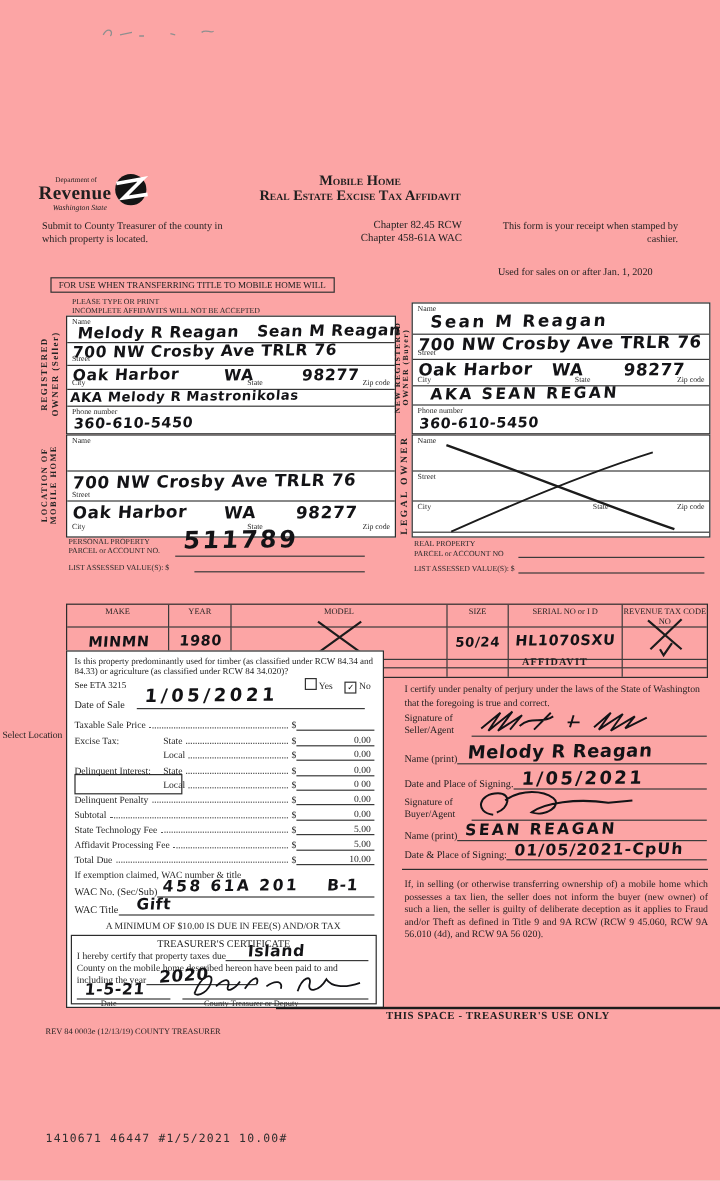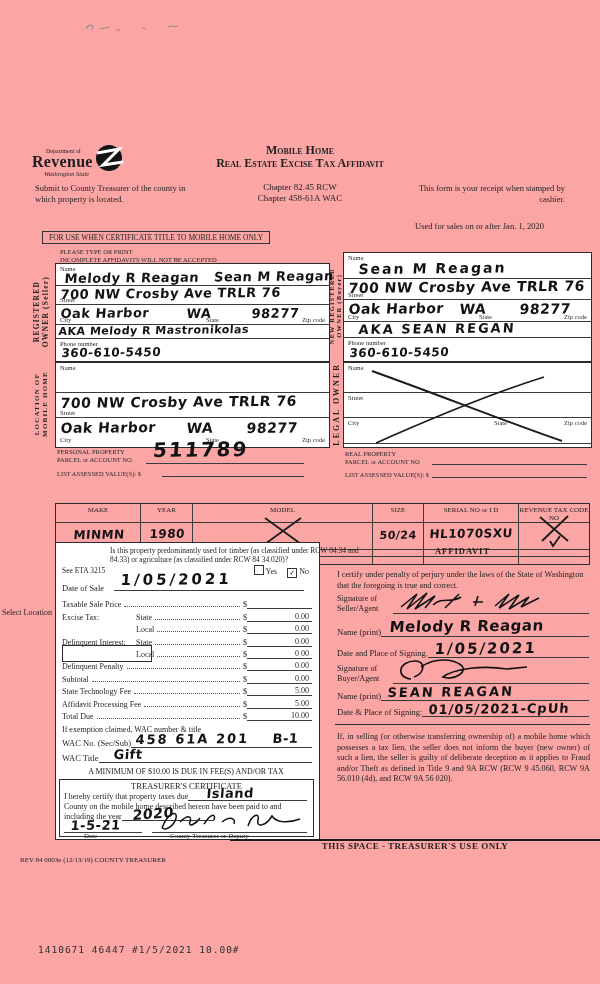--- a/index.html
+++ b/index.html
@@ -55,29 +55,29 @@
     <svg class="abs" style="left:60px;top:-4px;" width="34" height="30" viewBox="0 0 34 30">
       <circle cx="17" cy="14" r="13" fill="#141414"></circle>
       <path d="M5,9 L27,5 L11,21 L31,18" stroke="#fff" stroke-width="3" fill="none"></path>
     </svg>
   </div>
 
   <div class="abs small-caps" style="left:170px;top:144px;width:260px;text-align:center;font-size:12px;line-height:13px;">
     <div>Mobile Home</div>
     <div>Real Estate Excise Tax Affidavit</div>
   </div>
-  <div class="abs" style="left:215px;top:182px;width:170px;text-align:center;font-size:9px;line-height:11px;">
+  <div class="abs" style="left:215px;top:182px;width:170px;text-align:right;font-size:9px;line-height:11px;">
     <div>Chapter 82.45 RCW</div>
     <div>Chapter 458-61A WAC</div>
   </div>
   <div class="abs txt" style="left:35px;top:183px;width:160px;">Submit to County Treasurer of the county in which property is located.</div>
   <div class="abs txt" style="left:415px;top:183px;width:150px;text-align:right;">This form is your receipt when stamped by cashier.</div>
   <div class="abs txt" style="left:415px;top:221px;width:180px;">Used for sales on or after Jan. 1, 2020</div>
 
-  <div class="abs" style="left:42px;top:231px;border:1px solid #333;padding:1px 6px;font-size:7.5px;">FOR USE WHEN CERTIFICATE TITLE TO MOBILE HOME ONLY</div>
+  <div class="abs" style="left:42px;top:231px;border:1px solid #333;padding:1px 6px;font-size:7.5px;">FOR USE WHEN TRANSFERRING TITLE TO MOBILE HOME WILL</div>
   <div class="abs lbl-xs" style="left:60px;top:248px;">PLEASE TYPE OR PRINT</div>
   <div class="abs lbl-xs" style="left:60px;top:256px;">INCOMPLETE AFFIDAVITS WILL NOT BE ACCEPTED</div>
 
   <div class="vlabels" style="left:28px;top:263px;height:97px;width:26px;">
     <span class="vtext" style="font-size:7.5px;">REGISTERED</span>
     <span class="vtext" style="font-size:7.5px;">OWNER (Seller)</span>
   </div>
   <div class="fbox" style="left:55px;top:263px;width:273px;height:97px;">
     <div class="frow" style="height:22px;">
       <span class="abs lbl-xs" style="left:4px;top:1px;">Name</span>
@@ -229,21 +229,21 @@
       <div class="cell last"></div>
     <div class="cell" style="height:7px;border-bottom:none;"></div>
       <div class="cell" style="border-bottom:none;"></div>
     <div class="cell" style="border-bottom:none;"></div>
       <div class="cell" style="border-bottom:none;"></div>
     <div class="cell" style="border-bottom:none;"></div>
       <div class="cell last" style="border-bottom:none;"></div>
   </div>
 
   <div class="fbox" style="left:55px;top:542px;width:263px;height:296px;border-width:1px 1.5px;">
-    <div class="abs lbl-s" style="left:6px;top:3px;width:252px;margin-left:48px;">Is this property predominantly used for timber (as classified under RCW 84.34 and 84.33) or agriculture (as classified under RCW 84 34.020)?</div>
+    <div class="abs lbl-s" style="left:6px;top:3px;width:252px;">Is this property predominantly used for timber (as classified under RCW 84.34 and 84.33) or agriculture (as classified under RCW 84 34.020)?</div>
     <div class="abs lbl-s" style="left:6px;top:23px;">See ETA 3215</div>
     <div class="abs" style="right:10px;top:22px;font-size:8px;">
       <span class="cb"></span>
       <span>Yes</span>
       <span class="cb" style="margin-left:8px;">✓</span>
       <span>No</span>
     </div>
     <div class="abs" style="left:6px;top:34px;width:246px;">
       <span class="txt">Date of Sale</span>
       <span class="abs hw hw15" style="left:58px;top:-6px;letter-spacing:3px;">1/05/2021</span>
@@ -413,17 +413,17 @@
     <span class="sig-fill" style="height:16px;">
       <span class="abs hw hw13" style="left:6px;bottom:-1px;letter-spacing:1px;">01/05/2021-CpUh</span>
     </span>
   </div>
 
   <div class="abs" style="left:335px;top:724px;width:255px;border-top:1.5px solid #2c2c2c;"></div>
   <div class="abs" style="left:337px;top:732px;width:253px;font-size:8.2px;line-height:10.6px;text-align:justify;">If, in selling (or otherwise transferring ownership of) a mobile home which possesses a tax lien, the seller does not inform the buyer (new owner) of such a lien, the seller is guilty of deliberate deception as it applies to Fraud and/or Theft as defined in Title 9 and 9A RCW (RCW 9 45.060, RCW 9A 56.010 (4d), and RCW 9A 56 020).</div>
 
   <div class="abs" style="left:230px;top:839px;width:370px;border-top:2px solid #1c1c1c;"></div>
   <div class="abs" style="left:230px;top:841px;width:370px;text-align:center;font-weight:bold;font-size:9px;letter-spacing:0.5px;">THIS SPACE - TREASURER'S USE ONLY</div>
-  <div class="abs" style="left:20px;top:856px;font-size:7px;">REV 84 0003e (12/13/19) COUNTY TREASURER</div>
+  <div class="abs" style="left:38px;top:856px;font-size:7px;">REV 84 0003e (12/13/19) COUNTY TREASURER</div>
 
   <div class="abs" style="left:38px;top:944px;font-family:'DejaVu Sans Mono',monospace;font-size:9.5px;letter-spacing:1px;color:#2e2e2e;">1410671 46447 #1/5/2021 10.00#</div>
 
 </div>
 
 </body></html>

